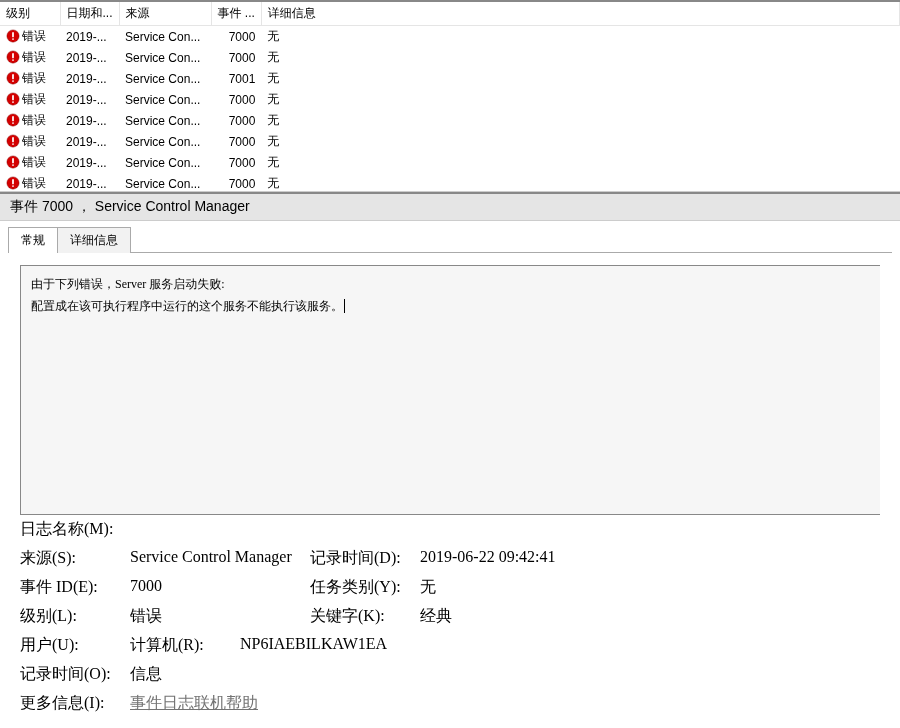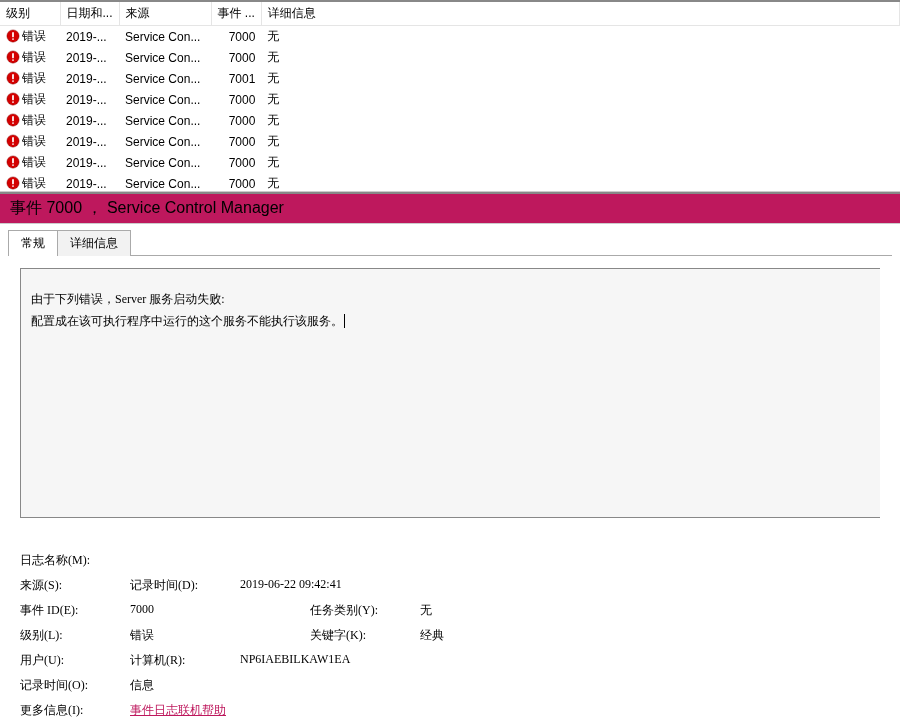--- a/index.html
+++ b/index.html
@@ -51,24 +51,24 @@
     vertical-align: -3px;
     margin-right: 2px;
   }
   .err-icon svg { display: block; }
 
   
   .detail {
     border-top: 2px solid #888;
   }
   .detail-title {
-    background: #be185d;
+    background: #e5e5e5;
     border-bottom: 1px solid #ccc;
     padding: 4px 10px;
-    font-size: 16px;
+    font-size: 14px;
   }
   .tabs {
     padding: 6px 8px 0 8px;
     font-family: Liberation Serif, serif;
   }
   .tab {
     display: inline-block;
     border: 1px solid #aaa;
     border-bottom: none;
     background: #fff;
@@ -87,47 +87,47 @@
   .tab-panel {
     border-top: 1px solid #aaa;
     margin-top: -1px;
     padding: 12px 12px 10px 12px;
     background: #fff;
   }
   .msgbox {
     border: 1px solid #888;
     border-right: none;
     background: #f6f6f6;
-    padding: 20px 10px;
+    padding: 8px 10px;
     height: 250px;
     font-size: 12px;
     line-height: 1.8;
   }
   .cursor-bar { border-right: 1px solid #000; padding-right:1px;}
   .fields {
-    margin-top: 30px;
-    font-size: 12px;
+    margin-top: 0;
+    font-size: 16px;
   }
   .fields .row {
     display: flex;
     padding: 4px 0;
   }
   .fields .lab {
     width: 110px;
   }
   .fields .val {
     width: 180px;
   }
   .fields .lab2 {
     width: 110px;
   }
   .fields .val2 {
     flex: 1;
   }
-  a.link { color: #be185d; text-decoration: underline; }
+  a.link { color: #737373; text-decoration: underline; }
 </style>
 </head>
 <body>
 
 <div class="outer">
 
   <div class="table-wrap">
     <table class="events">
       <thead>
         <tr>
@@ -250,20 +250,21 @@
           <div>由于下列错误，Server 服务启动失败:</div>
           <div><span>配置成在该可执行程序中运行的这个服务不能执行该服务。</span><span class="cursor-bar"></span></div>
         </div>
 
         <div class="fields">
           <div class="row">
             <div class="lab">日志名称(M):</div>
           </div>
           <div class="row">
             <div class="lab">来源(S):</div>
+            <div class="val">Service Control Manager</div>
             <div class="lab2">记录时间(D):</div>
             <div class="val2">2019-06-22 09:42:41</div>
           </div>
           <div class="row">
             <div class="lab">事件 ID(E):</div>
             <div class="val">7000</div>
             <div class="lab2">任务类别(Y):</div>
             <div class="val2">无</div>
           </div>
           <div class="row">

